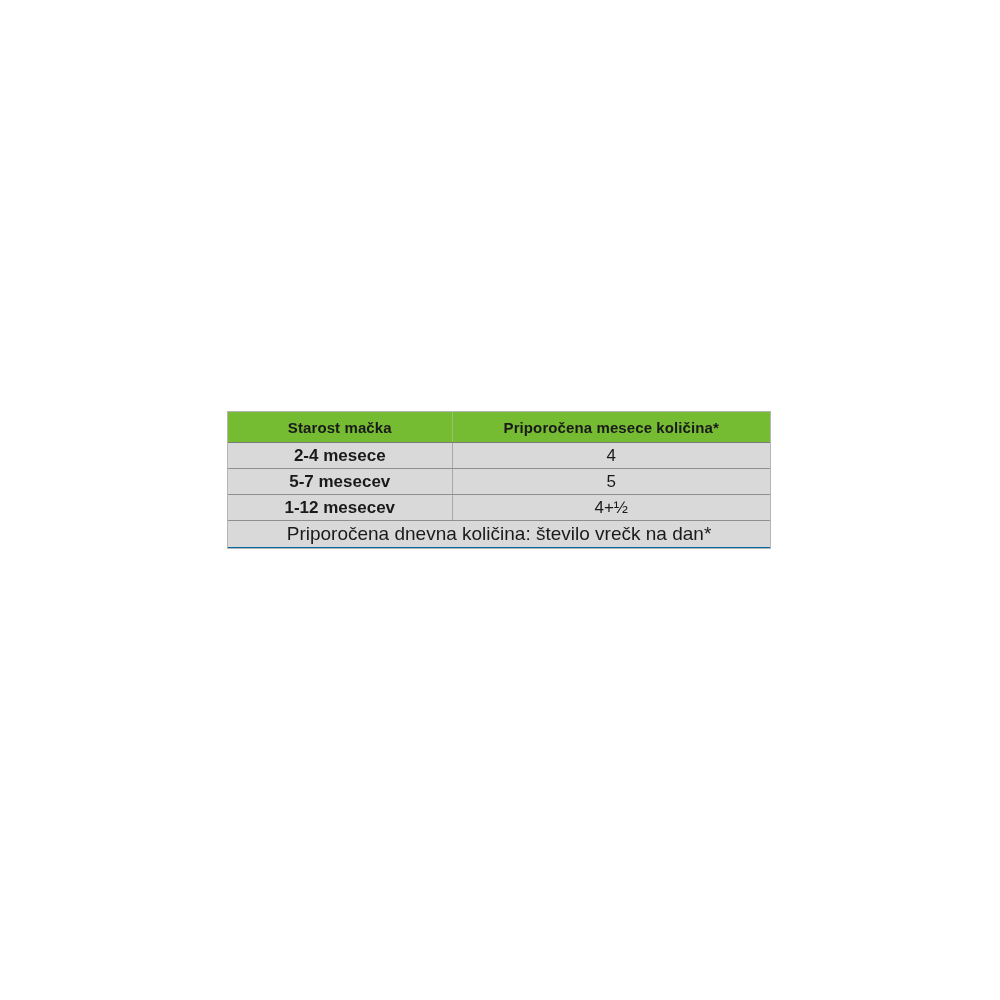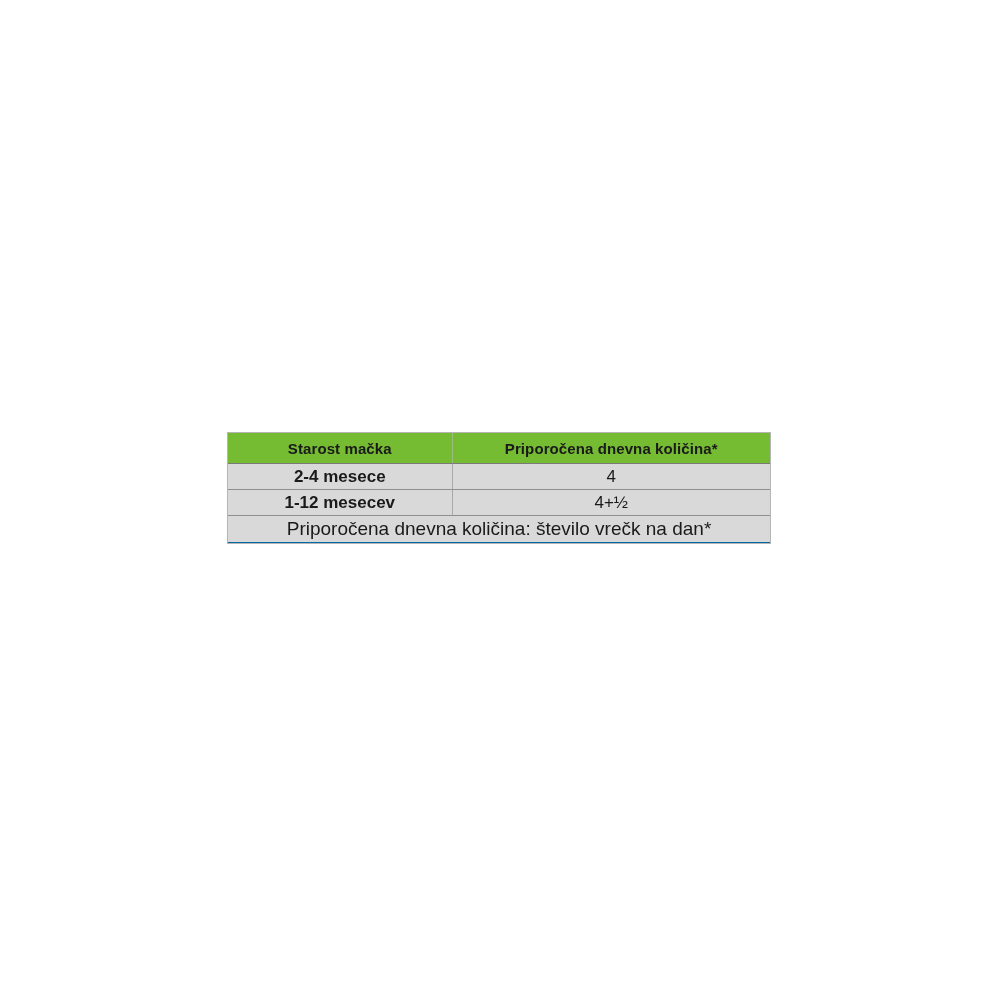--- a/index.html
+++ b/index.html
@@ -11,21 +11,21 @@
     height: 1000px;
     background: #ffffff;
     font-family: "Liberation Sans", sans-serif;
     position: relative;
     overflow: hidden;
   }
 
   #feeding-table-wrap {
     position: absolute;
     left: 228px;
-    top: 433px;
+    top: 412px;
     width: 542px;
   }
 
   table.feeding-table {
     width: 542px;
     border-collapse: collapse;
     table-layout: fixed;
     background: #d9d9d9;
     box-shadow: 0 0 0 1px #b5b5b5;
   }
@@ -85,27 +85,31 @@
 
 <div id="feeding-table-wrap">
   <table class="feeding-table">
     <colgroup>
       <col class="col-age">
       <col class="col-amount">
     </colgroup>
     <thead>
       <tr class="header-row">
         <th class="th-age">Starost mačka</th>
-        <th class="th-amount">Priporočena dnevna količina*</th>
+        <th class="th-amount">Priporočena mesece količina*</th>
       </tr>
     </thead>
     <tbody>
       <tr class="data-row">
         <td class="cell-age">2-4 mesece</td>
         <td class="cell-amount">4</td>
+      </tr>
+      <tr class="data-row">
+        <td class="cell-age">5-7 mesecev</td>
+        <td class="cell-amount">5</td>
       </tr>
       <tr class="data-row">
         <td class="cell-age">1-12 mesecev</td>
         <td class="cell-amount">4+½</td>
       </tr>
     </tbody>
     <tfoot>
       <tr class="footer-row">
         <td colspan="2">Priporočena dnevna količina: število vrečk na dan*</td>
       </tr>

